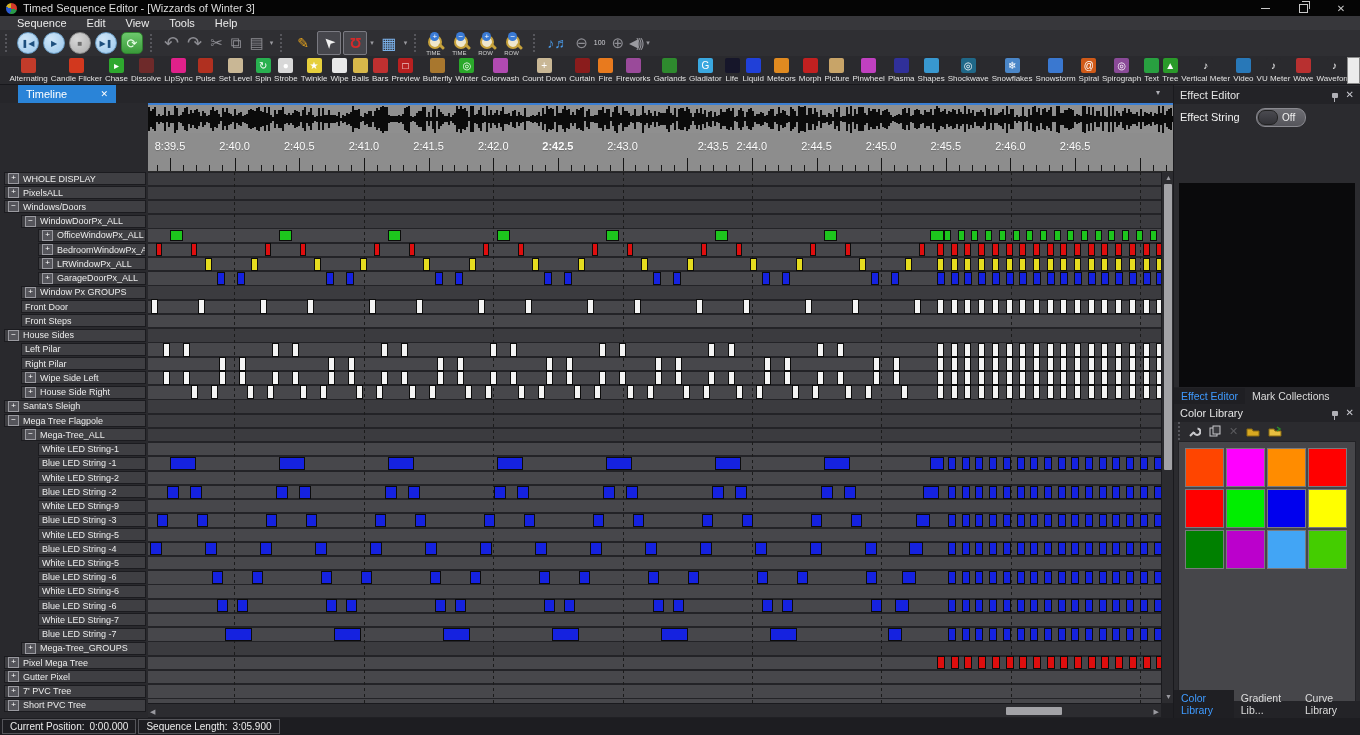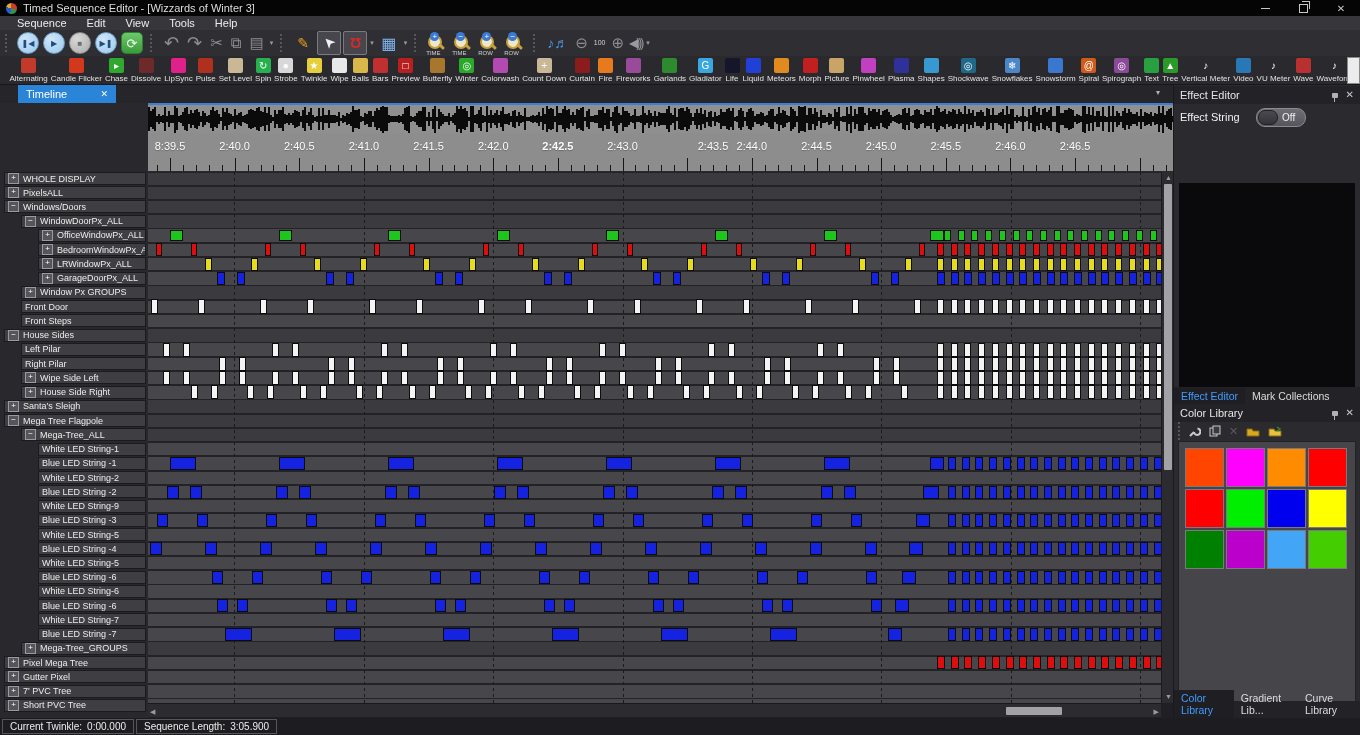--- a/index.html
+++ b/index.html
@@ -1826,20 +1826,20 @@
     </div>
   <div class="ptabs" style="top:616px">
     <span class="ptab active">Color Library</span>
     <span class="ptab idle">Gradient Lib...</span>
     <span class="ptab idle">Curve Library</span>
   </div>
 </div>
 
 <div id="statusbar" class="abs">
   <span class="seg">
-    <span>Current Twinkle:</span>
+    <span>Current Position:</span>
     <span>0:00.000</span>
   </span>
   <span class="seg">
     <span>Sequence Length:</span>
     <span>3:05.900</span>
   </span>
 </div>
 
 </body></html>

